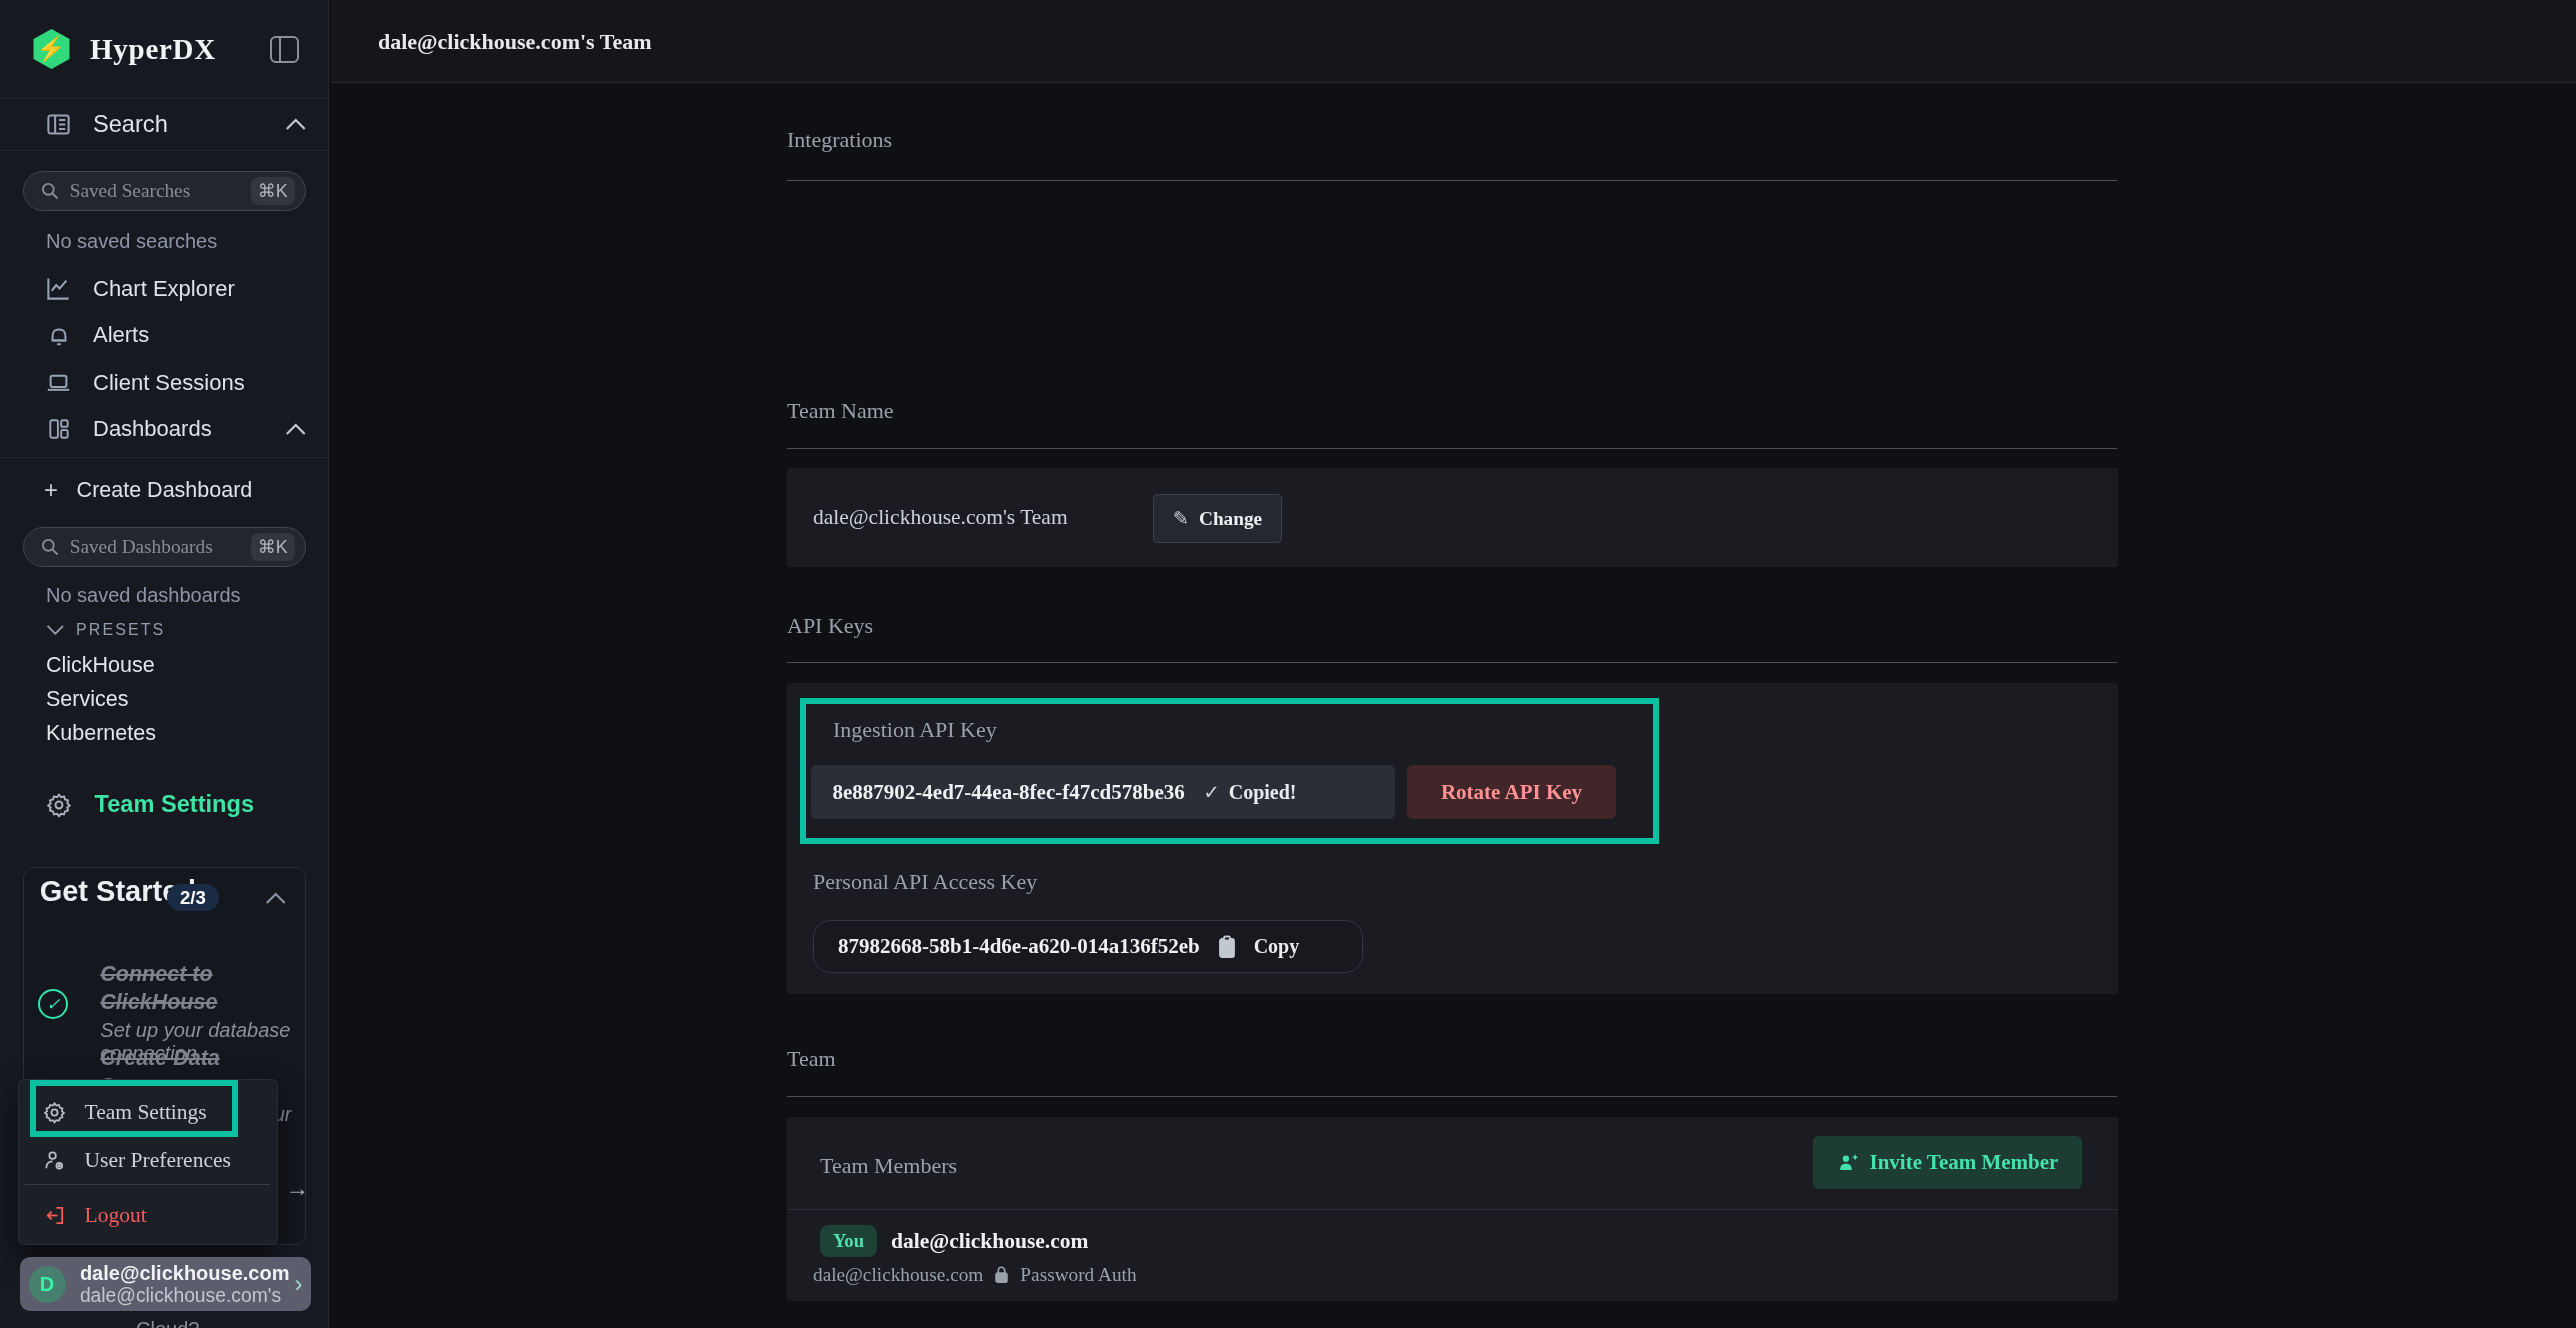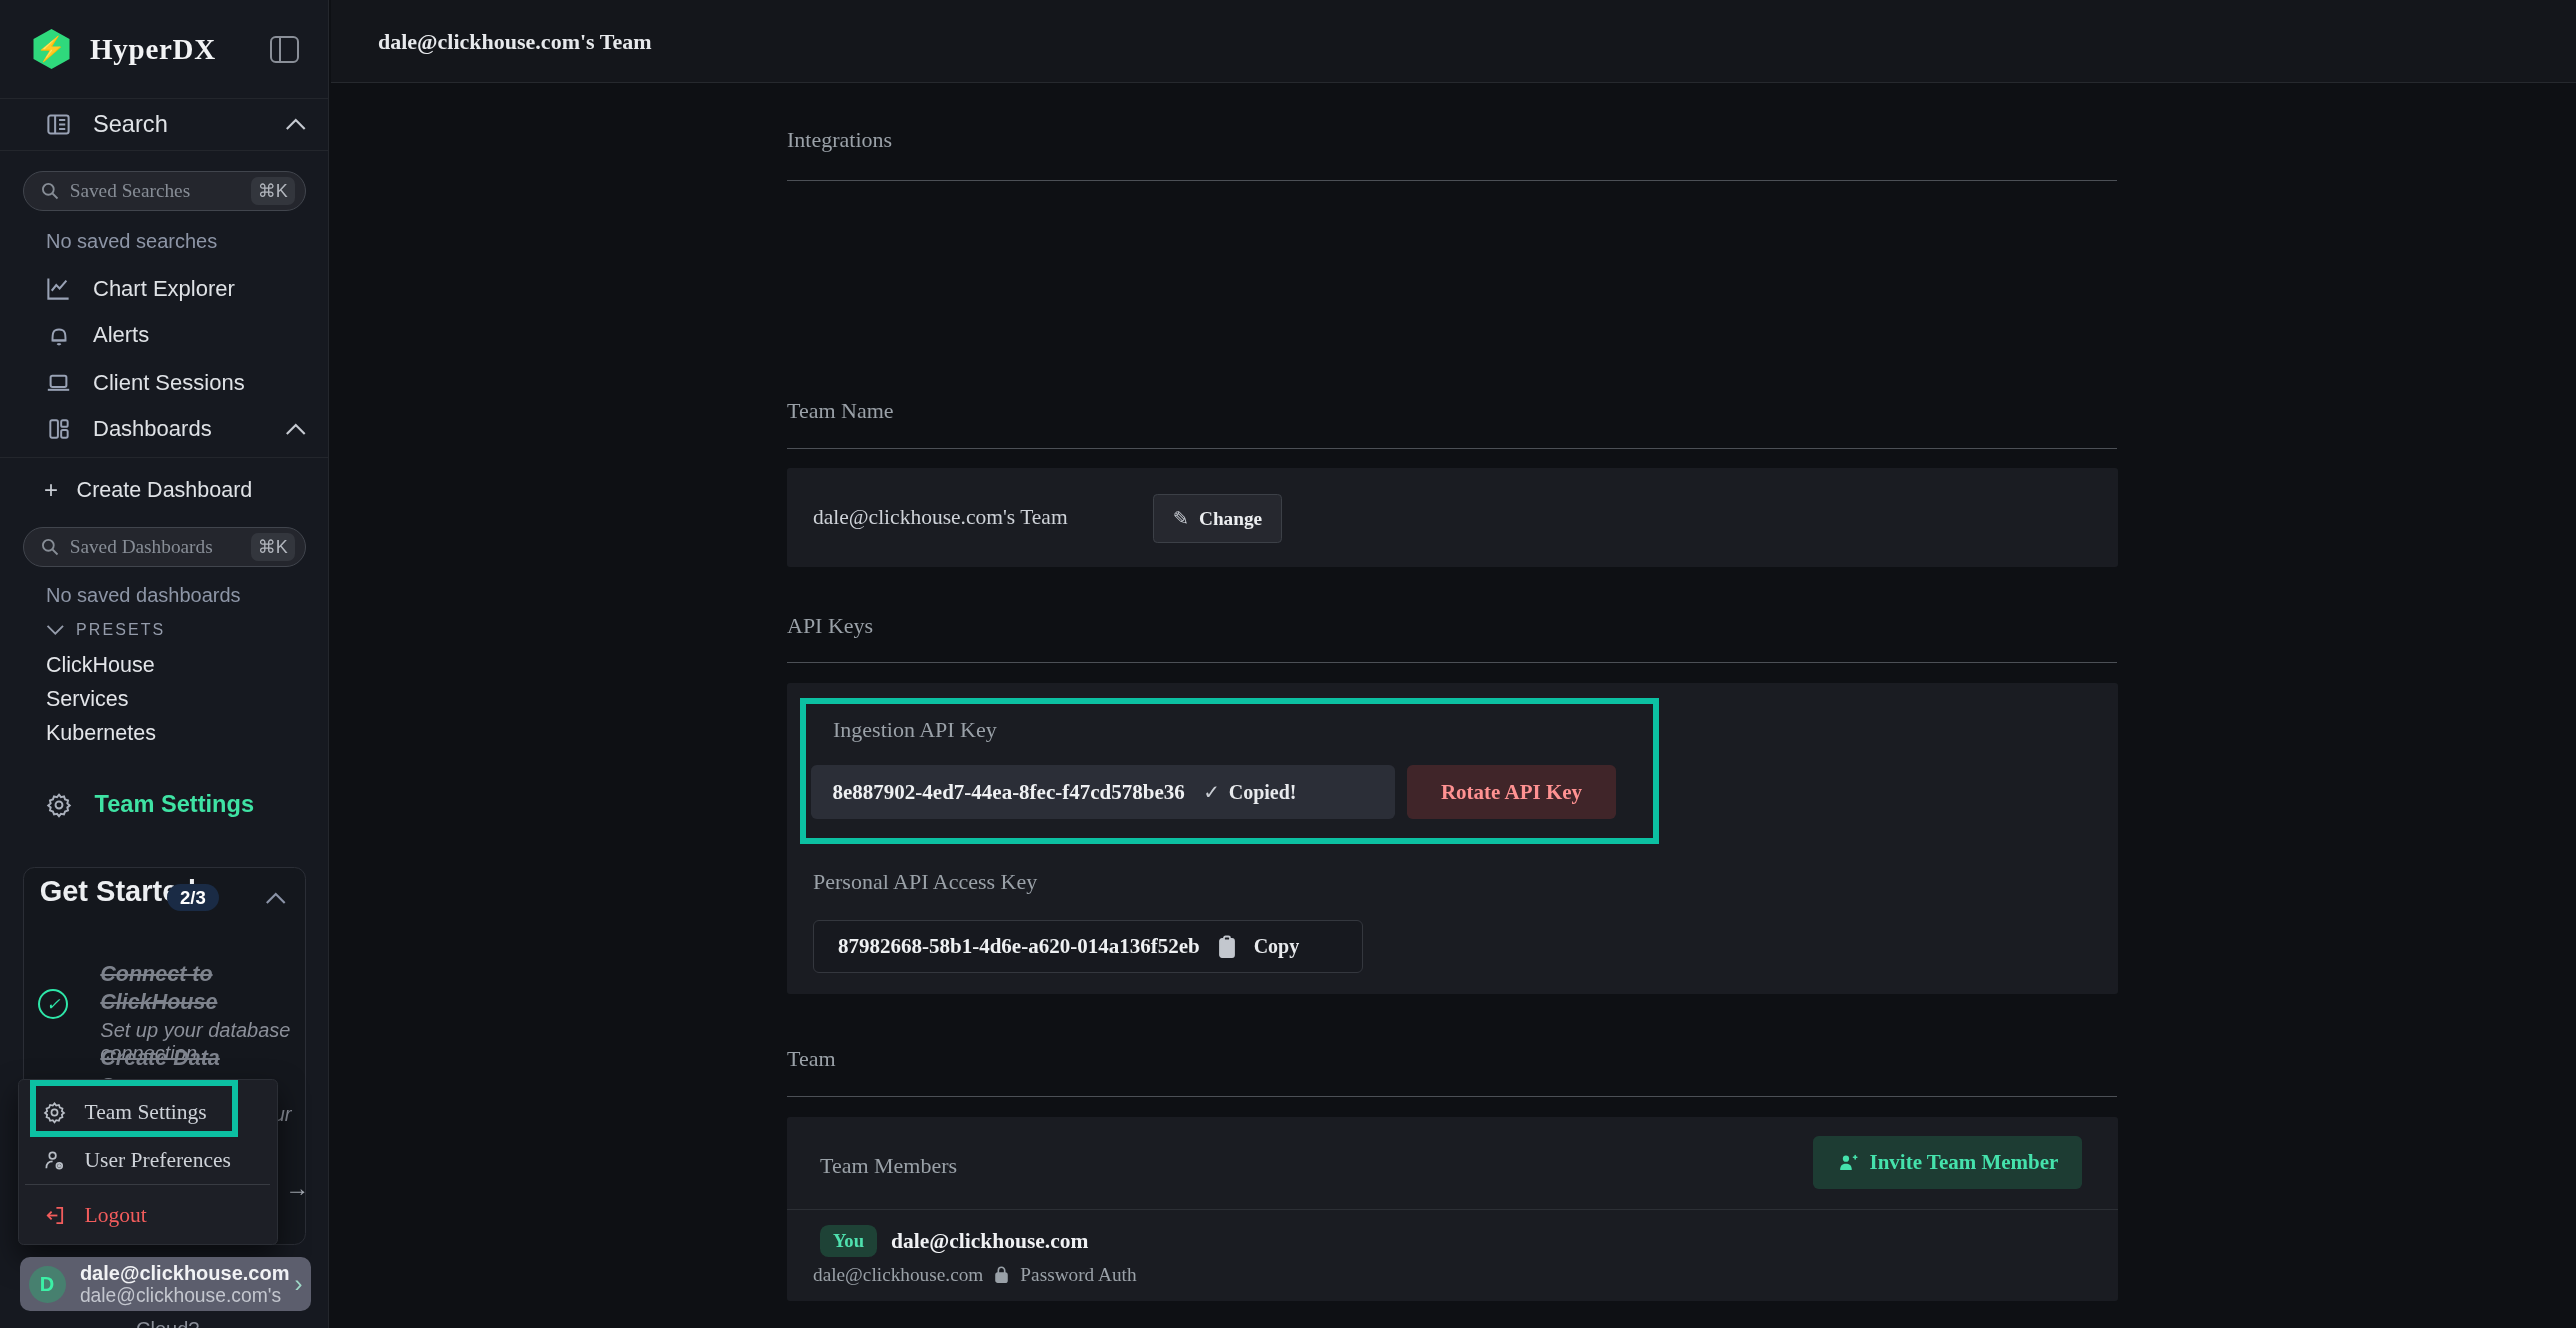--- a/index.html
+++ b/index.html
@@ -74,21 +74,21 @@
 
   .btn-outline { position:absolute; border:1.4px solid #898d93; border-radius:4.3px; color:#d2d5da; font-weight:bold; font-size:21px; display:flex; align-items:center; justify-content:center; }
   .value-text { position:absolute; color:#ced2d8; font-size:21.5px; }
   .btn-dark { position:absolute; background:#26282f; border:1.4px solid #3c4047; border-radius:4.3px; color:#eceef0; font-weight:bold; font-size:19.3px; display:flex; align-items:center; justify-content:center; gap:10px; }
 
   .key-chip { position:absolute; background:#2b2e37; border-radius:5.7px; display:flex; align-items:center; padding:0 21.5px; gap:18.6px; }
   .key-text { color:#eef0f2; font-weight:bold; font-size:21px; white-space:nowrap; }
   .copied { display:flex; align-items:center; gap:8.6px; color:#e8eaed; font-weight:bold; font-size:20px; }
   .copied .chk { color:#c9cdd3; font-weight:normal; }
   .btn-rotate { position:absolute; background:#402529; border-radius:5.7px; color:#ff9292; font-weight:bold; font-size:21px; display:flex; align-items:center; justify-content:center; }
-  .key-chip2 { position:absolute; background:#17191f; border:1.4px solid #34373e; border-radius:6px; display:flex; align-items:center; padding:16px 24px; gap:17px; }
+  .key-chip2 { position:absolute; background:#17191f; border:1.4px solid #34373e; border-radius:18px; display:flex; align-items:center; padding:16px 24px; gap:17px; }
   .copy-lbl { color:#e8eaed; font-weight:bold; font-size:20px; }
 
   .btn-invite { position:absolute; background:#1d3c33; border-radius:5.7px; color:#45e2ac; font-weight:bold; font-size:21px; display:flex; align-items:center; justify-content:center; gap:11.4px; }
   .card-innerdiv { position:absolute; left:0; width:100%; height:1.4px; background:#2c2f35; }
   .you-badge { position:absolute; background:#1e4236; color:#4fe0ae; font-weight:bold; font-size:18.6px; border-radius:8.6px; display:flex; align-items:center; justify-content:center; }
   .member-name { position:absolute; color:#f0f1f4; font-weight:bold; font-size:21.5px; }
   .member-sub { position:absolute; display:flex; align-items:center; gap:10px; color:#9aa1a8; font-size:19.3px; }
 </style>
 </head>
 <body>

